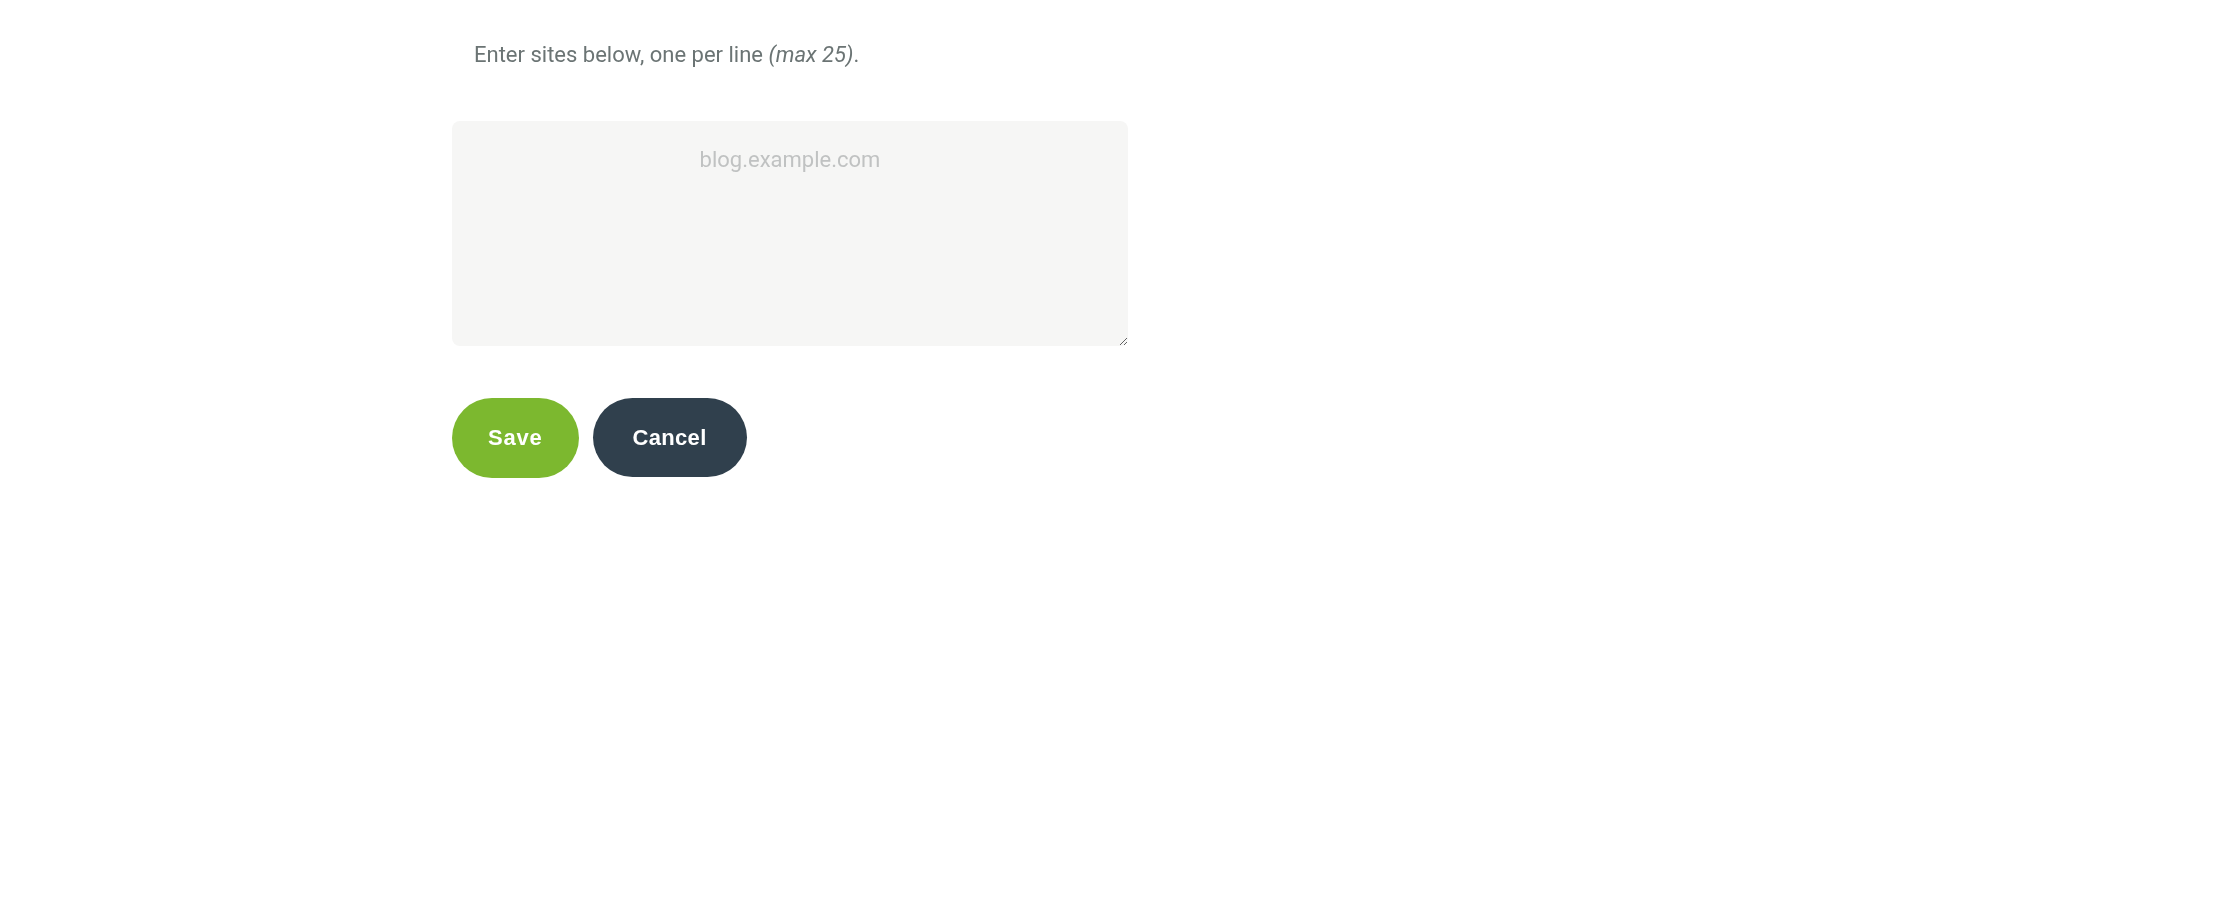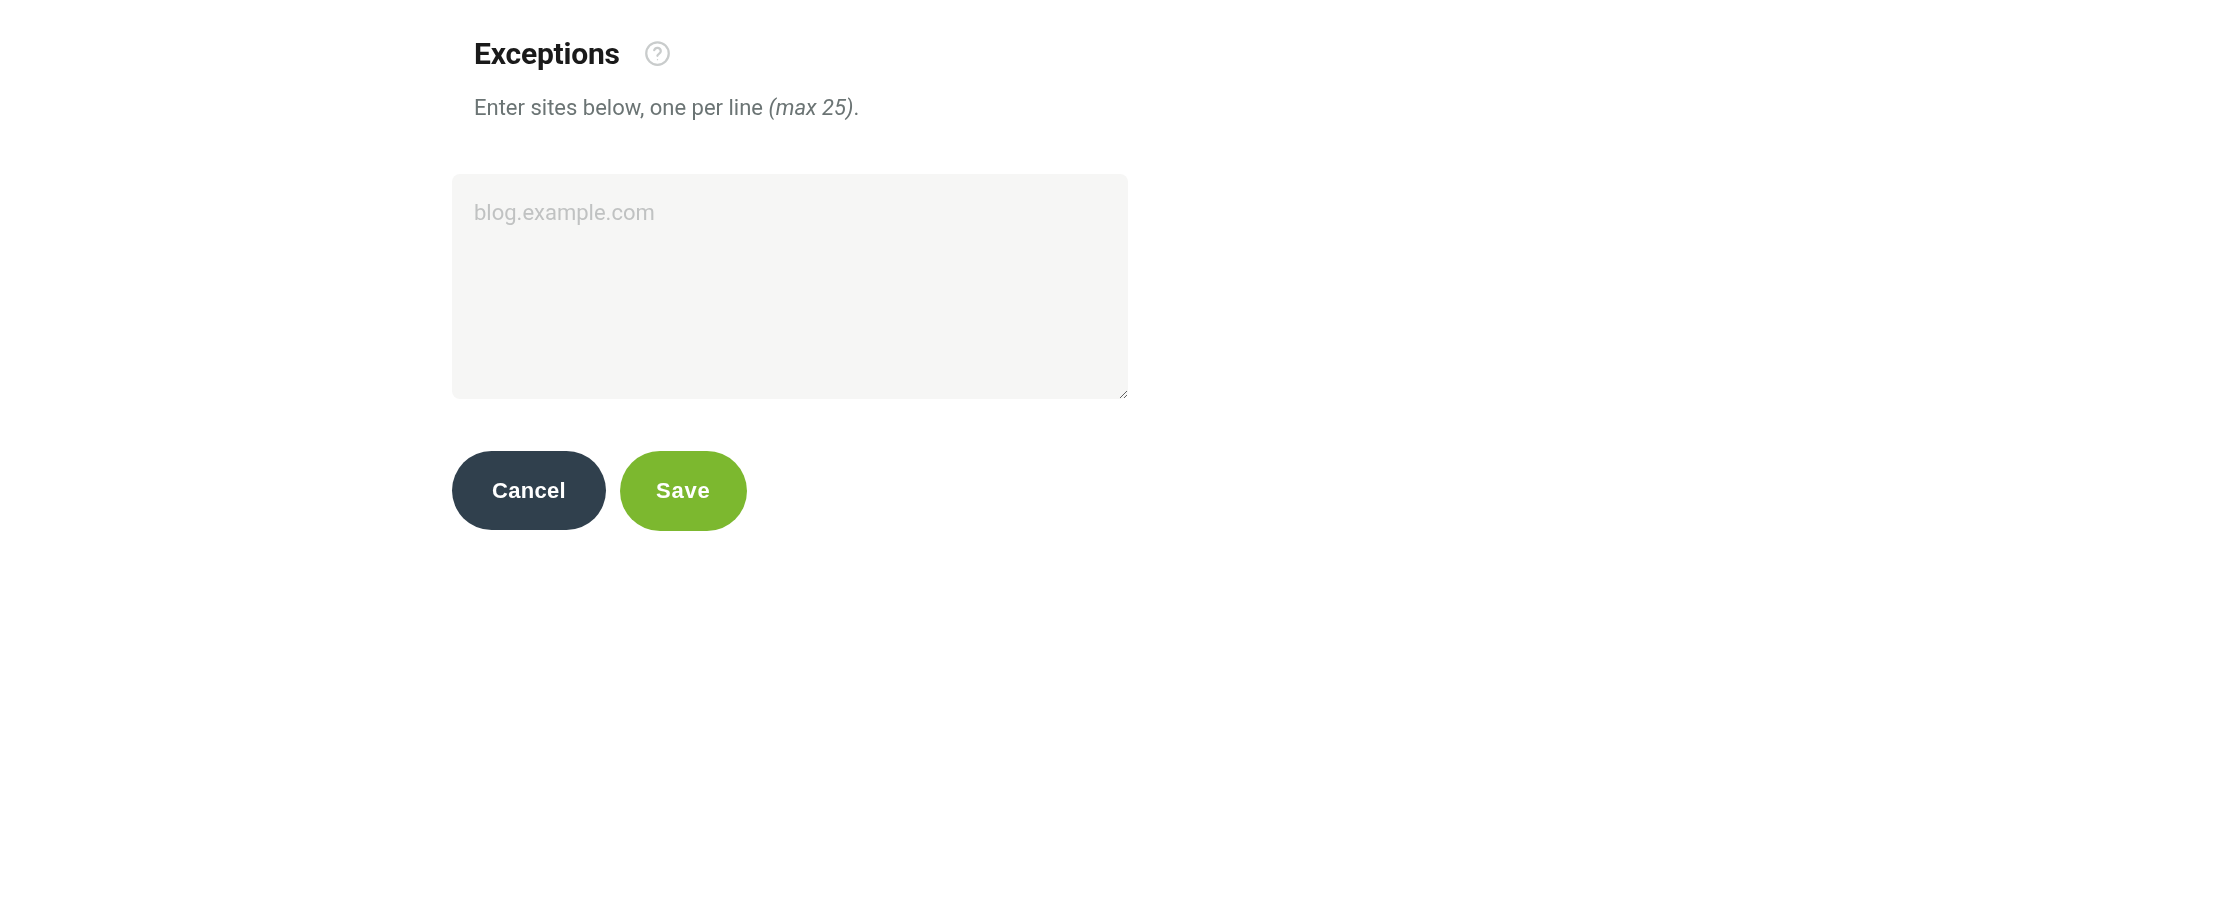--- a/index.html
+++ b/index.html
@@ -61,20 +61,21 @@
       height: 225px;
       background: #f6f6f5;
       border: none;
       border-radius: 8px;
       padding: 22px 22px;
       font-size: 22px;
       font-family: inherit;
       color: #333;
       resize: both;
       line-height: 1.5;
+      text-align: center;
     }
     textarea.exceptions-input::placeholder {
       color: #c0c2c2;
     }
     .button-row {
       margin-top: 48px;
       margin-left: -22px;
       display: flex;
       gap: 14px;
     }
@@ -99,36 +100,26 @@
       background: #30404d;
       height: 79px;
       padding: 0 40px;
       letter-spacing: 0.3px;
     }
   </style>
 </head>
 <body>
 
 <div class="container">
-  <div class="header-row">
-    <h2 class="heading">Exceptions</h2>
-    <span class="help-icon">
-      <svg viewBox="0 0 24 24" fill="none" stroke="#c9cccc" stroke-width="2">
-        <circle cx="12" cy="12" r="10"></circle>
-        <path d="M9.1 9a3 3 0 0 1 5.82 1c0 2-3 2.5-3 4" stroke-linecap="round" stroke-linejoin="round"></path>
-        <circle cx="12" cy="17.5" r="0.6" fill="#c9cccc" stroke="none"></circle>
-      </svg>
-    </span>
-  </div>
 
   <p class="description">
     <span>Enter sites below, one per line </span><span class="max-note">(max 25)</span><span>.</span><br>
   </p>
 
   <div class="textarea-wrap">
     <textarea class="exceptions-input" placeholder="blog.example.com" style=""></textarea>
   </div>
 
   <div class="button-row">
+    <button class="btn btn-save">Save</button>
     <button class="btn btn-cancel">Cancel</button>
-    <button class="btn btn-save">Save</button>
   </div>
 </div>
 
 </body></html>

